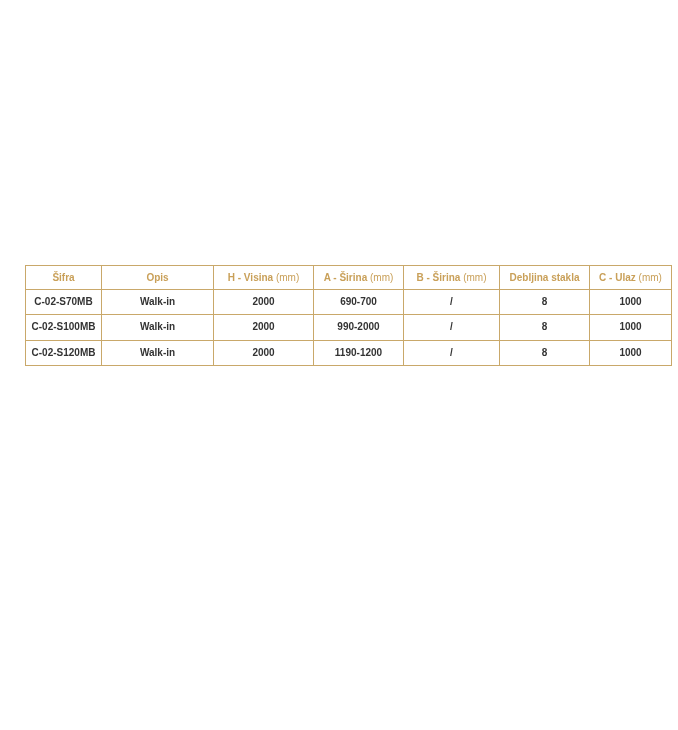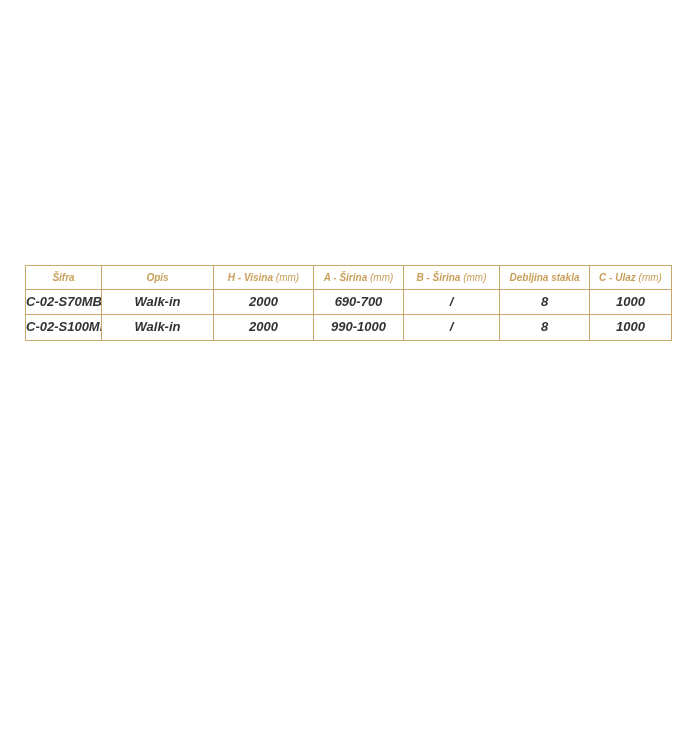--- a/index.html
+++ b/index.html
@@ -11,21 +11,20 @@
     height: 730px;
     background: #ffffff;
     font-family: "Liberation Sans", sans-serif;
     -webkit-font-smoothing: antialiased;
   }
   .page {
     position: relative;
     width: 614px;
     height: 730px;
     background: #ffffff;
-    font-style: italic;
   }
   .spec-table-wrap {
     position: absolute;
     left: 25px;
     top: 265px;
     width: 628px;
   }
   table.spec-table {
     border-collapse: collapse;
     table-layout: fixed;
@@ -51,21 +50,21 @@
     font-size: 10px;
     height: 23px;
     line-height: 23px;
   }
   table.spec-table thead th .unit {
     font-weight: normal;
     color: #c9a059;
   }
   table.spec-table tbody td {
     font-weight: bold;
-    font-size: 13px;
+    font-size: 10px;
     color: #333333;
     height: 24.3px;
     line-height: 24.3px;
   }
   
   col.c0 { width: 76px; }
   col.c1 { width: 112px; }
   col.c2 { width: 100px; }
   col.c3 { width: 90px; }
   col.c4 { width: 96px; }
@@ -105,21 +104,30 @@
           <td>2000</td>
           <td>690-700</td>
           <td>/</td>
           <td>8</td>
           <td>1000</td>
         </tr>
         <tr>
           <td>C-02-S100MB</td>
           <td>Walk-in</td>
           <td>2000</td>
-          <td>990-1000</td>
+          <td>990-2000</td>
+          <td>/</td>
+          <td>8</td>
+          <td>1000</td>
+        </tr>
+        <tr>
+          <td>C-02-S120MB</td>
+          <td>Walk-in</td>
+          <td>2000</td>
+          <td>1190-1200</td>
           <td>/</td>
           <td>8</td>
           <td>1000</td>
         </tr>
       </tbody>
     </table>
   </div>
 </div>
 
 </body></html>

